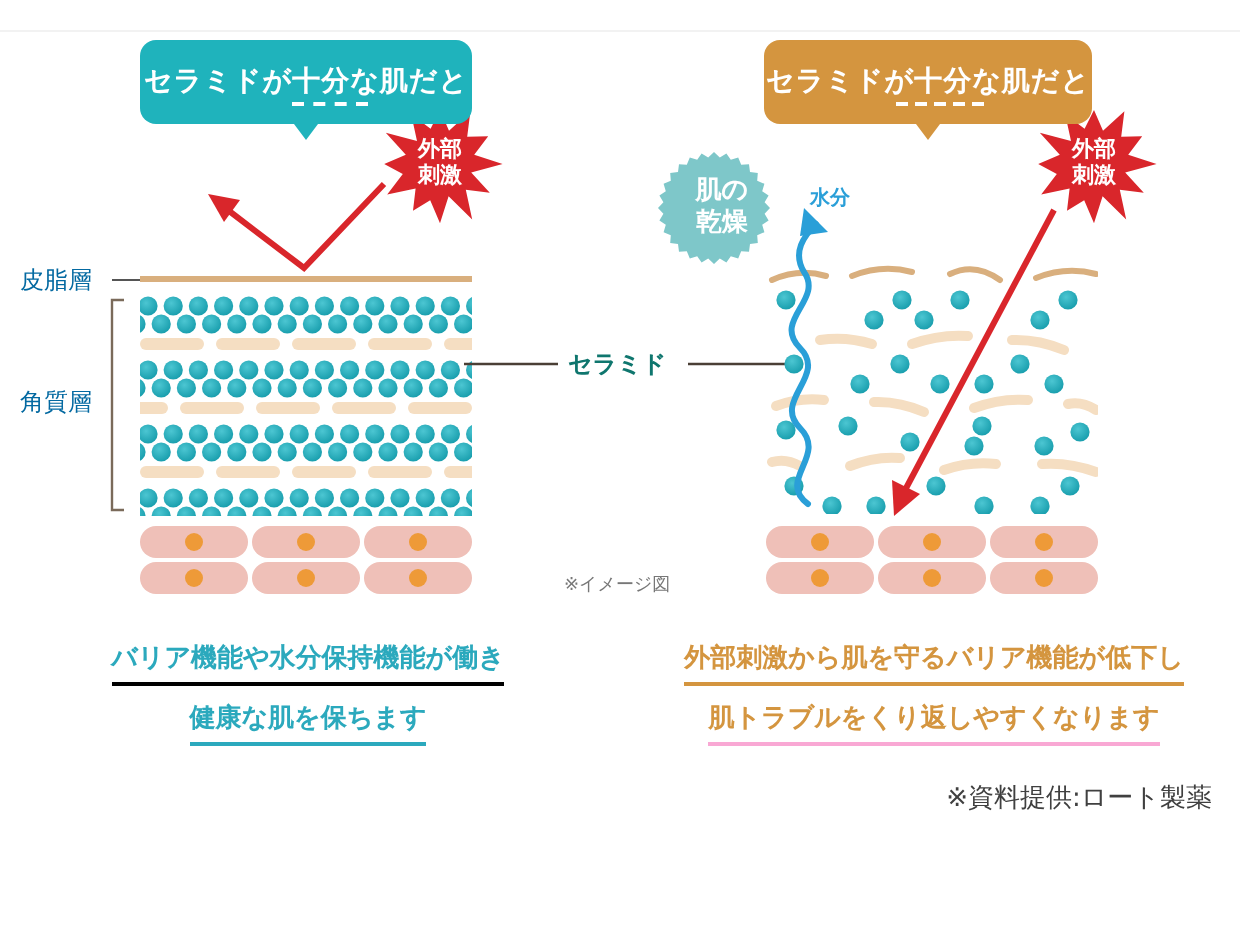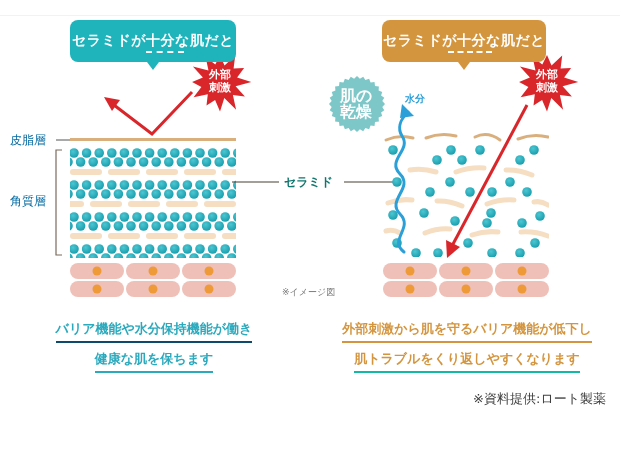--- a/index.html
+++ b/index.html
@@ -296,39 +296,39 @@
 
 <div class="label" style="left:205px; top:68px; color:#fff; font-weight:bold; font-size:11px; line-height:13px; text-align:center; width:30px;">
   <div>外部</div>
   <div>刺激</div>
 </div>
 <div class="label" style="left:532px; top:68px; color:#fff; font-weight:bold; font-size:11px; line-height:13px; text-align:center; width:30px;">
   <div>外部</div>
   <div>刺激</div>
 </div>
 
-<div class="label" style="left:340px; top:88px; width:34px; color:#fff; font-weight:bold; font-size:16px; line-height:16px; text-align:left;">
+<div class="label" style="left:340px; top:88px; width:34px; color:#fff; font-weight:bold; font-size:13px; line-height:16px; text-align:right;">
   <div>肌の</div>
   <div>乾燥</div>
 </div>
 <div class="label" style="left:405px; top:92px; color:#2A9FD8; font-weight:bold; font-size:10px;">水分</div>
 
 <div class="label" style="left:10px; top:132px;">皮脂層</div>
 <div class="label" style="left:10px; top:193px;">角質層</div>
 
 <div class="label" style="left:284px; top:174px; color:#0f766e; font-weight:bold; font-size:12px;">セラミド</div>
 
 <div class="note">※イメージ図</div>
 
 <div class="caption teal" style="left:40px; top:320px; width:228px;">
-  <span class="u" style="border-bottom:2px solid #0c4a6e;">バリア機能や水分保持機能が働き</span>
+  <span class="u" style="border-bottom:2px solid #000000;">バリア機能や水分保持機能が働き</span>
 </div>
 <div class="caption teal" style="left:40px; top:350px; width:228px;">
   <span class="u" style="border-bottom:2px solid #2BA9BD;">健康な肌を保ちます</span>
 </div>
 <div class="caption orange" style="left:322px; top:320px; width:290px;">
   <span class="u" style="border-bottom:2px solid #D4953F;">外部刺激から肌を守るバリア機能が低下し</span>
 </div>
 <div class="caption orange" style="left:322px; top:350px; width:290px;">
-  <span class="u" style="border-bottom:2px solid #14b8a6;">肌トラブルをくり返しやすくなります</span>
+  <span class="u" style="border-bottom:2px solid #f9a8d4;">肌トラブルをくり返しやすくなります</span>
 </div>
 
 <div class="credit">※資料提供:ロート製薬</div>
 
 </body></html>

